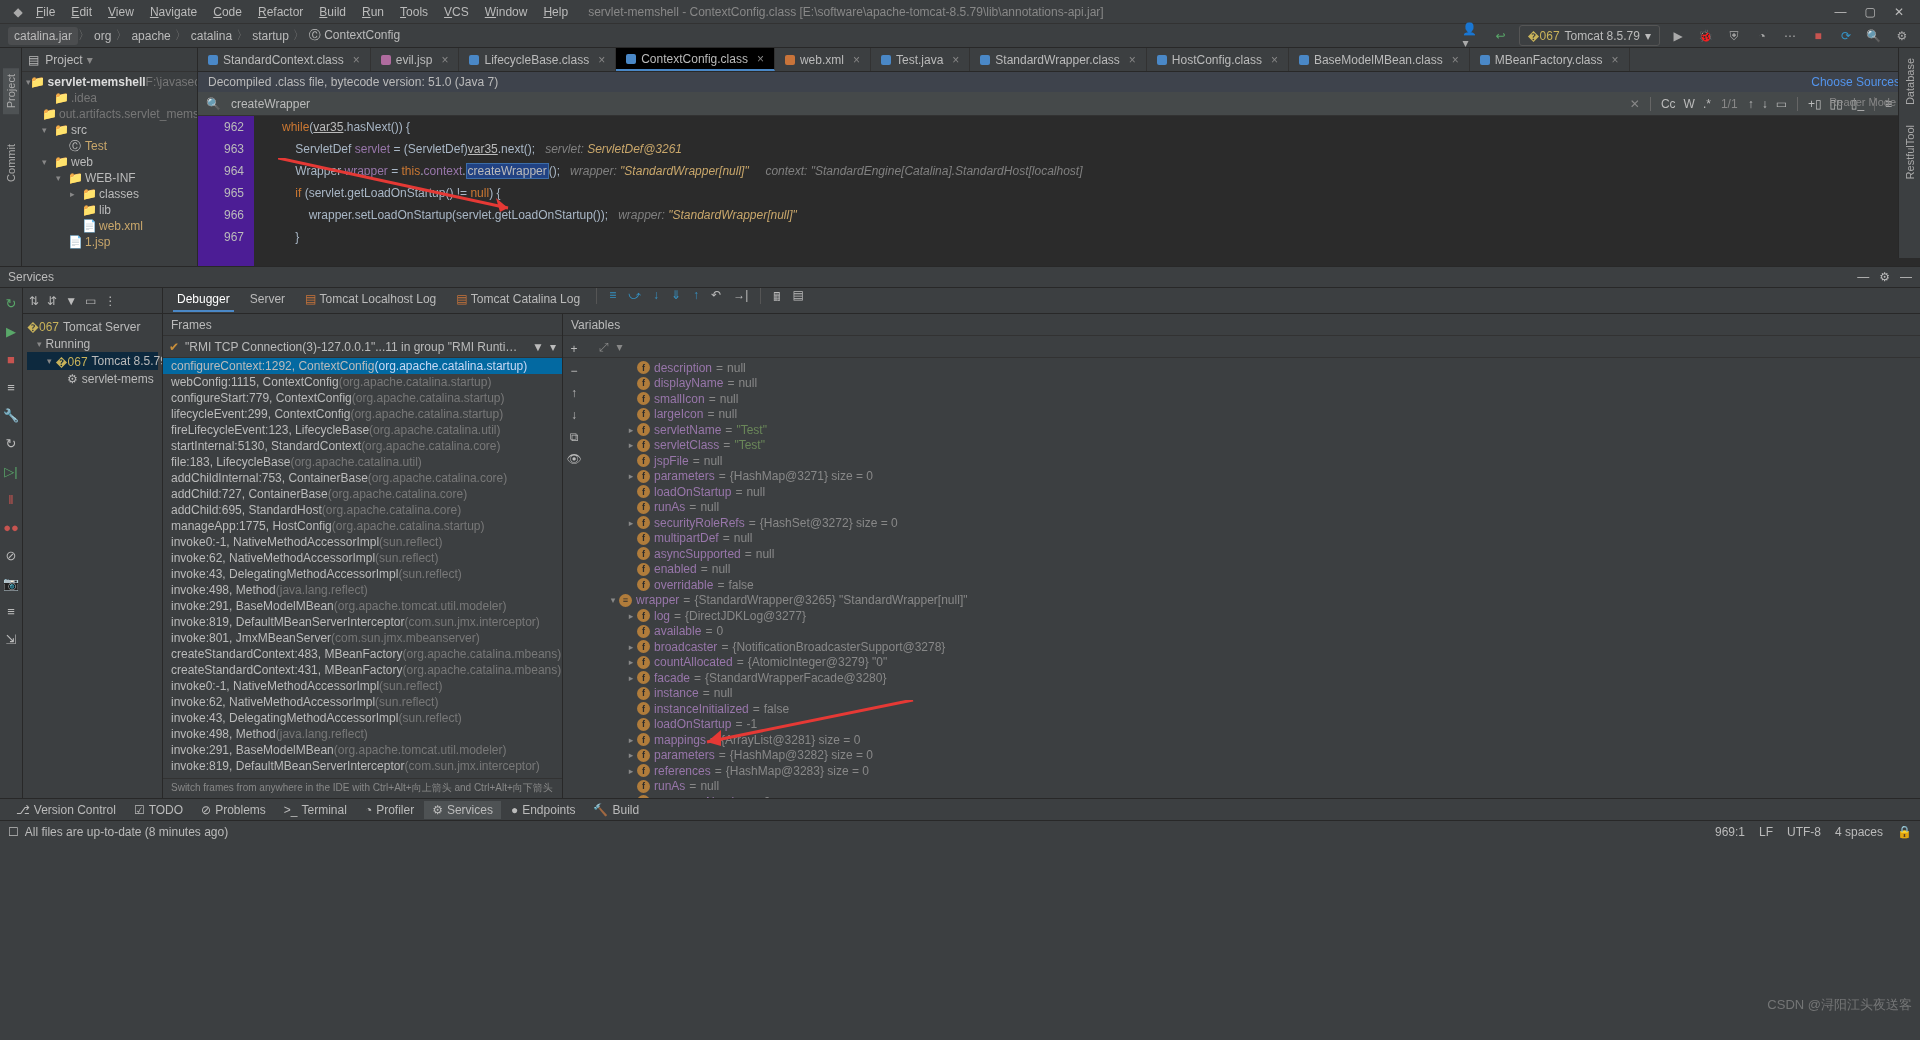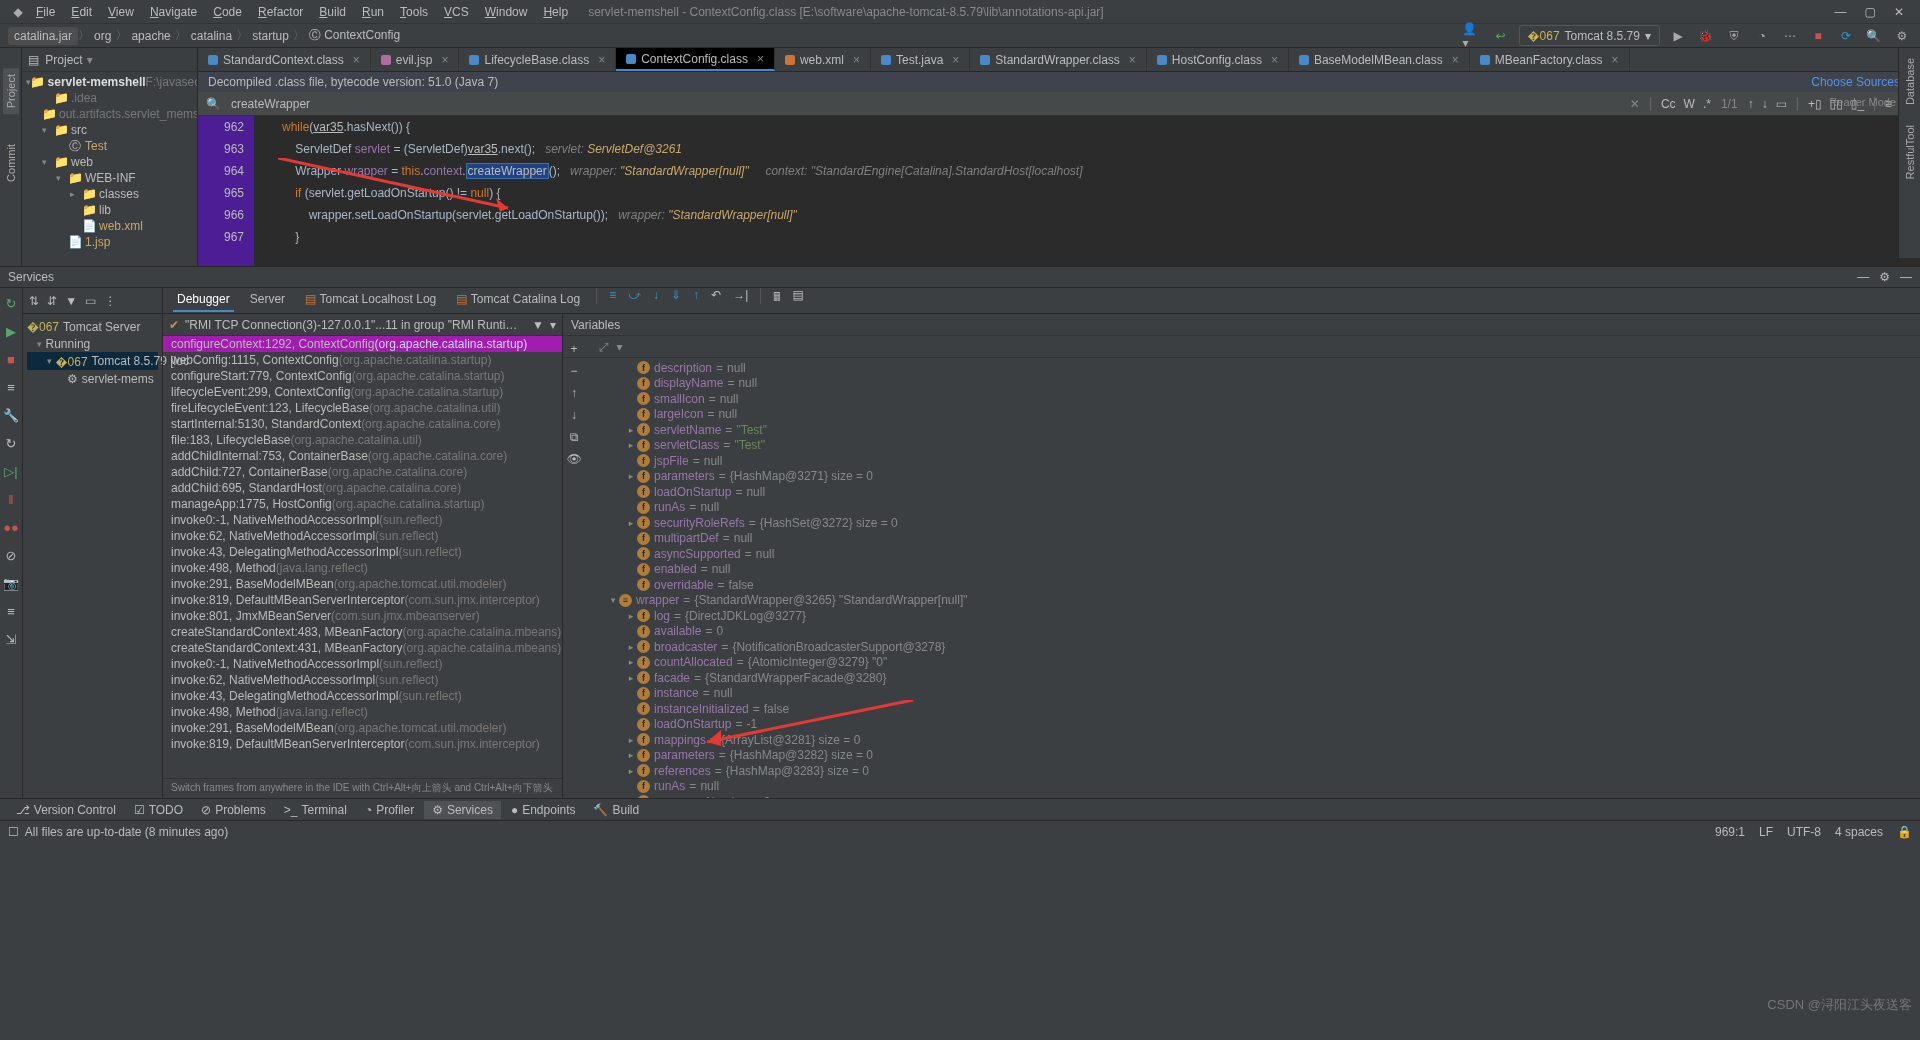--- a/index.html
+++ b/index.html
@@ -67,21 +67,21 @@
 .debug-tabs .dt{padding:4px 4px}
 .debug-tabs .dt.active{border-bottom:2px solid #4a88c7;color:#fff}
 .debug-tabs .sep{width:1px;height:16px;background:#555}
 .debug-body{flex:1;display:flex;min-height:0}
 .frames-col{width:400px;display:flex;flex-direction:column;border-right:1px solid #282828}
 .col-header{height:22px;background:#3c3f41;padding:3px 8px;border-bottom:1px solid #323232;color:#bbb;display:flex;align-items:center}
 .thread-row{height:22px;background:#3c3f41;display:flex;align-items:center;padding:0 6px;gap:6px;border-bottom:1px solid #323232}
 .thread-row .name{flex:1;white-space:nowrap;overflow:hidden;text-overflow:ellipsis}
 .frames-list{flex:1;overflow:hidden}
 .frame{height:16px;padding:0 8px;white-space:nowrap;overflow:hidden;display:flex;align-items:center}
-.frame.sel{background:#a21caf;color:#fff}
+.frame.sel{background:#0369a1;color:#fff}
 .frame .pkg{color:#787878;}
 .frame.sel .pkg{color:#c7d8f4}
 .frames-hint{height:20px;color:#888;padding:2px 8px;font-size:10px;border-top:1px solid #323232}
 .vars-col{flex:1;display:flex;flex-direction:column;position:relative}
 .vars-toolbar{width:22px;position:absolute;left:0;top:22px;bottom:0;display:flex;flex-direction:column;align-items:center;gap:8px;padding-top:6px;color:#888}
 .eval-row{height:22px;border-bottom:1px solid #323232;display:flex;align-items:center;padding:0 6px;gap:8px;margin-left:0}
 .eval-row input{background:transparent;border:none;color:#666;flex:1;font-family:Consolas,monospace;outline:none}
 .vars-tree{flex:1;overflow:hidden;padding-left:24px;padding-top:2px;font-family:"Segoe UI";position:relative}
 .var{height:15.5px;display:flex;align-items:center;white-space:nowrap;font-size:12px}
 .var .exp{width:12px;color:#888;font-size:9px;text-align:center}
@@ -371,20 +371,21 @@
       <span style="color:#3592c4">⇓</span>
       <span style="color:#3592c4">↑</span>
       <span>↶</span>
       <span>→|</span>
       <span class="sep"></span>
       <span>🖩</span>
       <span>▤</span>
     </div>
     <div class="debug-body">
       <div class="frames-col">
+        <div class="col-header">Frames</div>
         <div class="thread-row">
           <span style="color:#c98f3a">✔</span>
           <span class="name">"RMI TCP Connection(3)-127.0.0.1"...11 in group "RMI Runtime": RUNNING</span>
           <span>▼</span>
           <span>▾</span>
         </div>
         <div class="frames-list" id="frames-host">
             <div class="frame sel">
               <span>configureContext:1292, ContextConfig </span>
               <span class="pkg">(org.apache.catalina.startup)</span>

